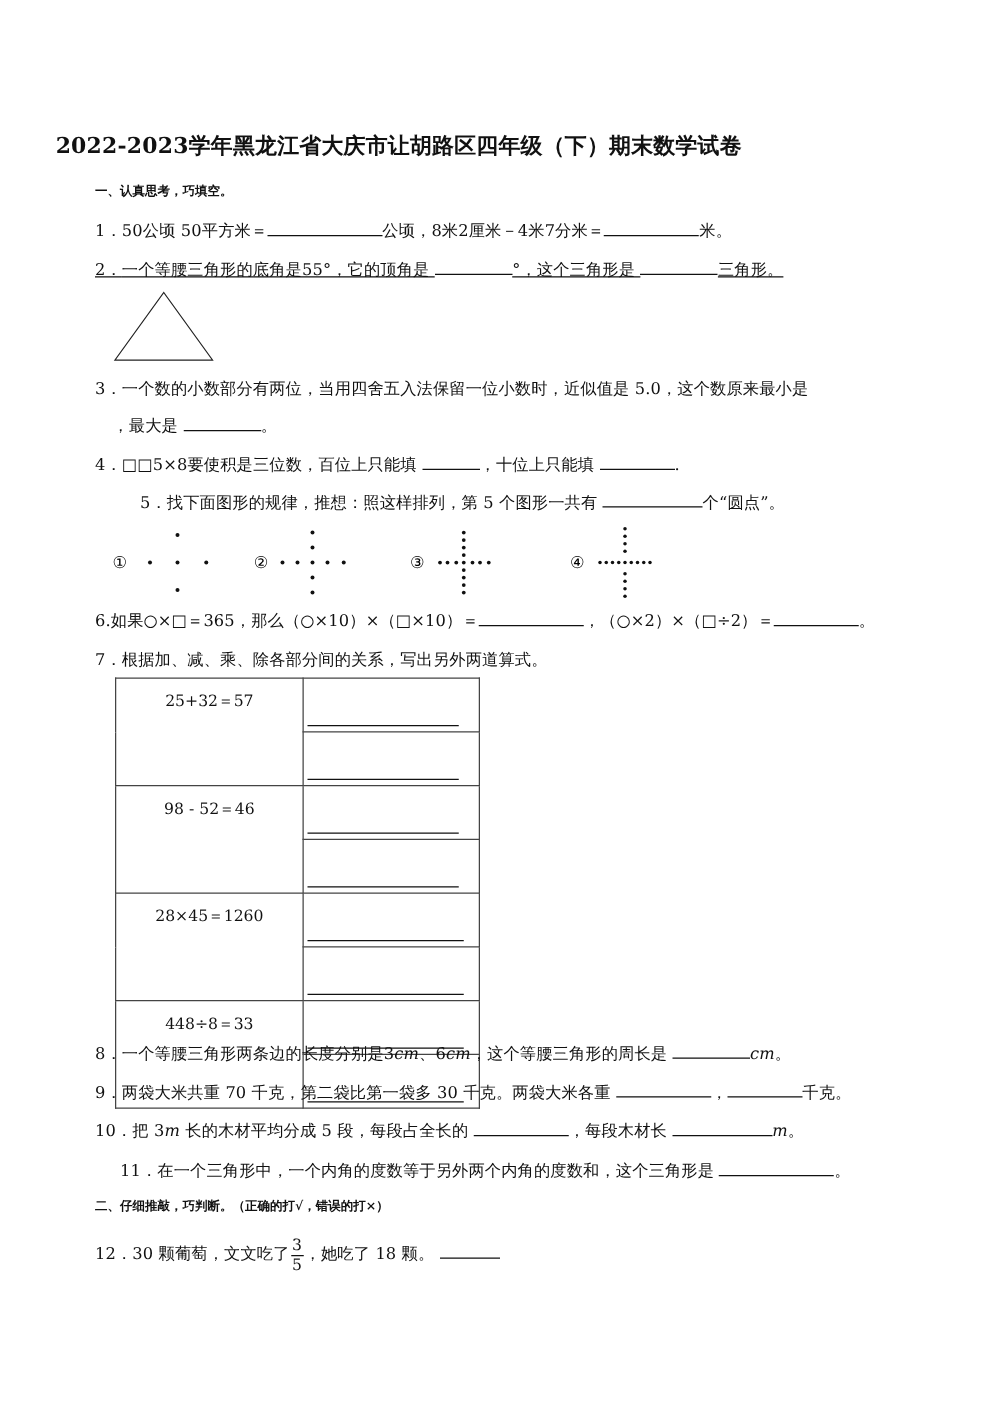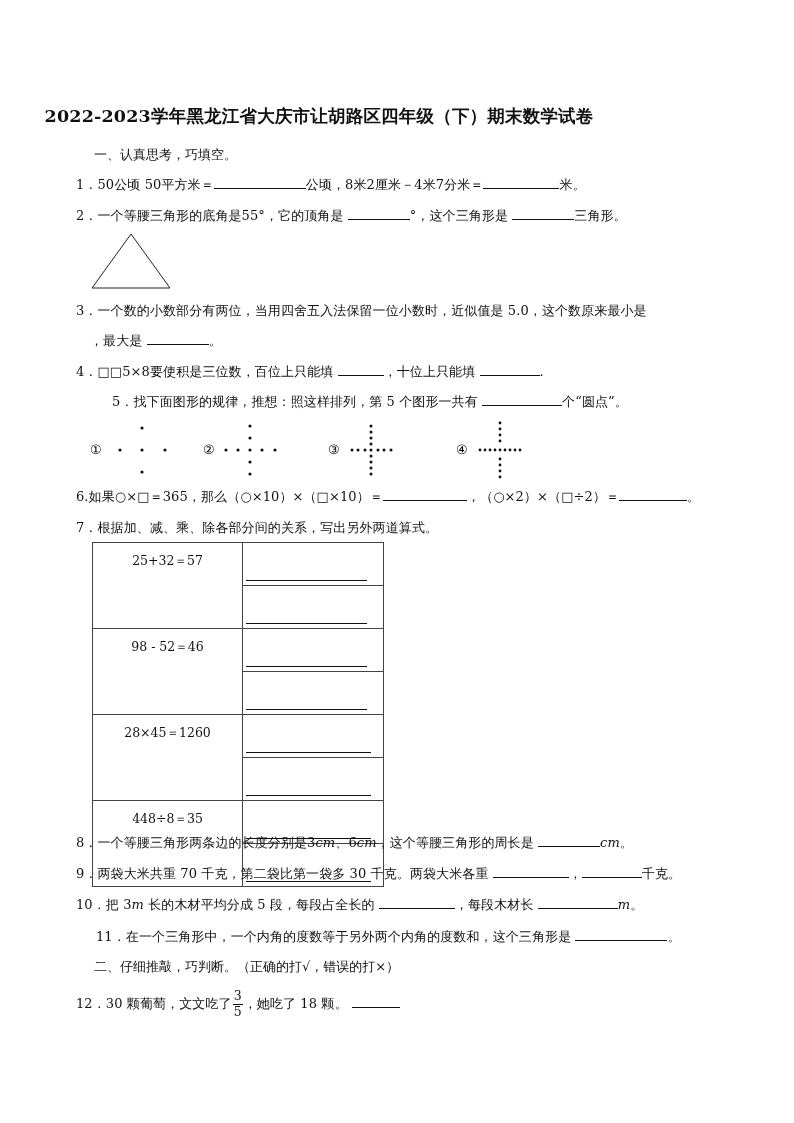--- a/index.html
+++ b/index.html
@@ -1,20 +1,20 @@
 <!DOCTYPE html>
 <html><head>
 <meta charset="utf-8">
 <style>
   html, body { margin: 0; padding: 0; background: #ffffff; }
   body { width: 794px; height: 1123px; position: relative; overflow: hidden;
          font-family: "DejaVu Serif", "Liberation Serif", serif; color: #111; }
   .page-title { position: absolute; top: 104px; left: 0; width: 638px; text-align: center;
          font-size: 17.5px; font-weight: bold; letter-spacing: 0.2px; }
-  .sec { position: absolute; left: 76px; font-size: 13px; font-weight: normal; margin-left: 18px; }
+  .sec { position: absolute; left: 76px; font-size: 10px; font-weight: bold; }
   .q { position: absolute; left: 76px; font-size: 13px; white-space: nowrap; letter-spacing: 0.1px; }
   .blank { display: inline-block; border-bottom: 1px solid #111; height: 12px; vertical-align: baseline; }
   .it { font-style: italic; }
   .tri { position: absolute; left: 90px; top: 232px; }
   .dots { position: absolute; left: 88px; top: 418px; }
   table.rel { position: absolute; left: 92px; top: 542px; border-collapse: collapse; }
   table.rel td { border: 1px solid #444; padding: 4px; font-size: 12.5px; }
   table.rel td.eq { width: 150px; height: 69px; text-align: center; vertical-align: top; padding-top: 10px; box-sizing: border-box; }
   table.rel td.ans { width: 132px; height: 34px; position: relative; }
   table.rel td.ans .ln { position: absolute; left: 3px; right: 16px; bottom: 4px; border-bottom: 1px solid #111; }
@@ -26,21 +26,21 @@
 <body>
 
 <div class="page-title">2022-2023学年黑龙江省大庆市让胡路区四年级（下）期末数学试卷</div>
 
 <div class="sec" style="top:146px;">一、认真思考，巧填空。</div>
 
 <div class="q" style="top:176px;">
   <span>1．</span><span>50公顷 50平方米＝</span><span class="blank" style="width:92px;"></span><span>公顷，8米2厘米－4米7分米＝</span><span class="blank" style="width:76px;"></span><span>米。</span>
 </div>
 
-<div class="q" style="top:207px;">
+<div class="q" style="top:207px;text-decoration:underline;">
   <span>2．</span><span>一个等腰三角形的底角是55°，它的顶角是 </span><span class="blank" style="width:62px;"></span><span>°，这个三角形是 </span><span class="blank" style="width:62px;"></span><span>三角形。</span>
 </div>
 
 <svg class="tri" width="82" height="58">
   <polygon points="41,2 80,56 2,56" fill="none" stroke="#222" stroke-width="1"></polygon>
 </svg>
 
 <div class="q" style="top:302px;">
   <span>3．</span><span>一个数的小数部分有两位，当用四舍五入法保留一位小数时，近似值是 5.0，这个数原来最小是</span>
 </div>
@@ -158,21 +158,21 @@
     <td class="ans">
           <span class="ln" style="right:12px;"></span>
         </td>
   </tr>
   <tr>
     <td class="ans">
           <span class="ln" style="right:12px;"></span>
         </td>
   </tr>
   <tr>
-    <td class="eq" rowspan="2">448÷8＝35</td>
+    <td class="eq" rowspan="2">448÷8＝33</td>
     <td class="ans">
           <span class="ln" style="right:12px;"></span>
         </td>
   </tr>
   <tr>
     <td class="ans">
           <span class="ln" style="right:12px;"></span>
         </td>
   </tr>
 </tbody>

